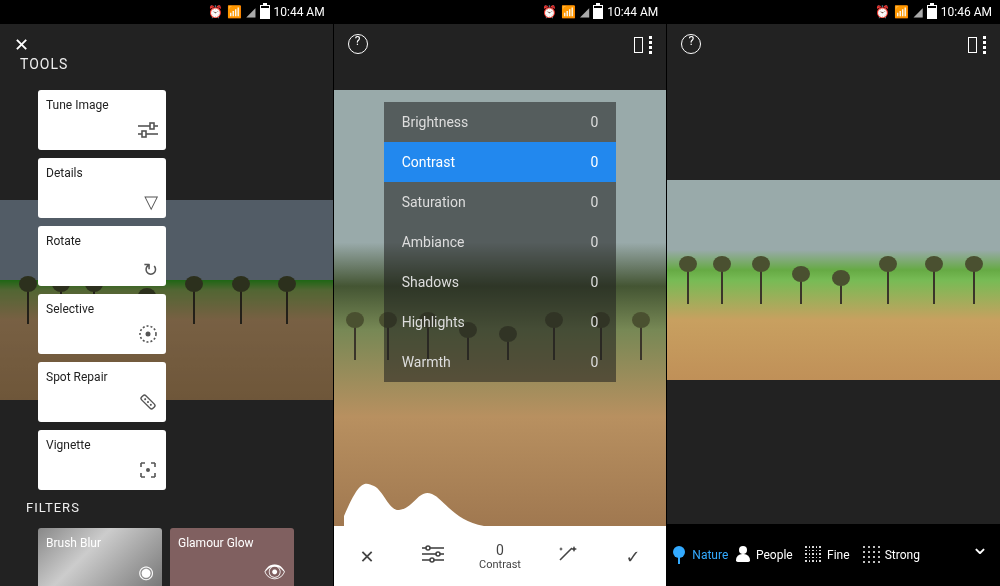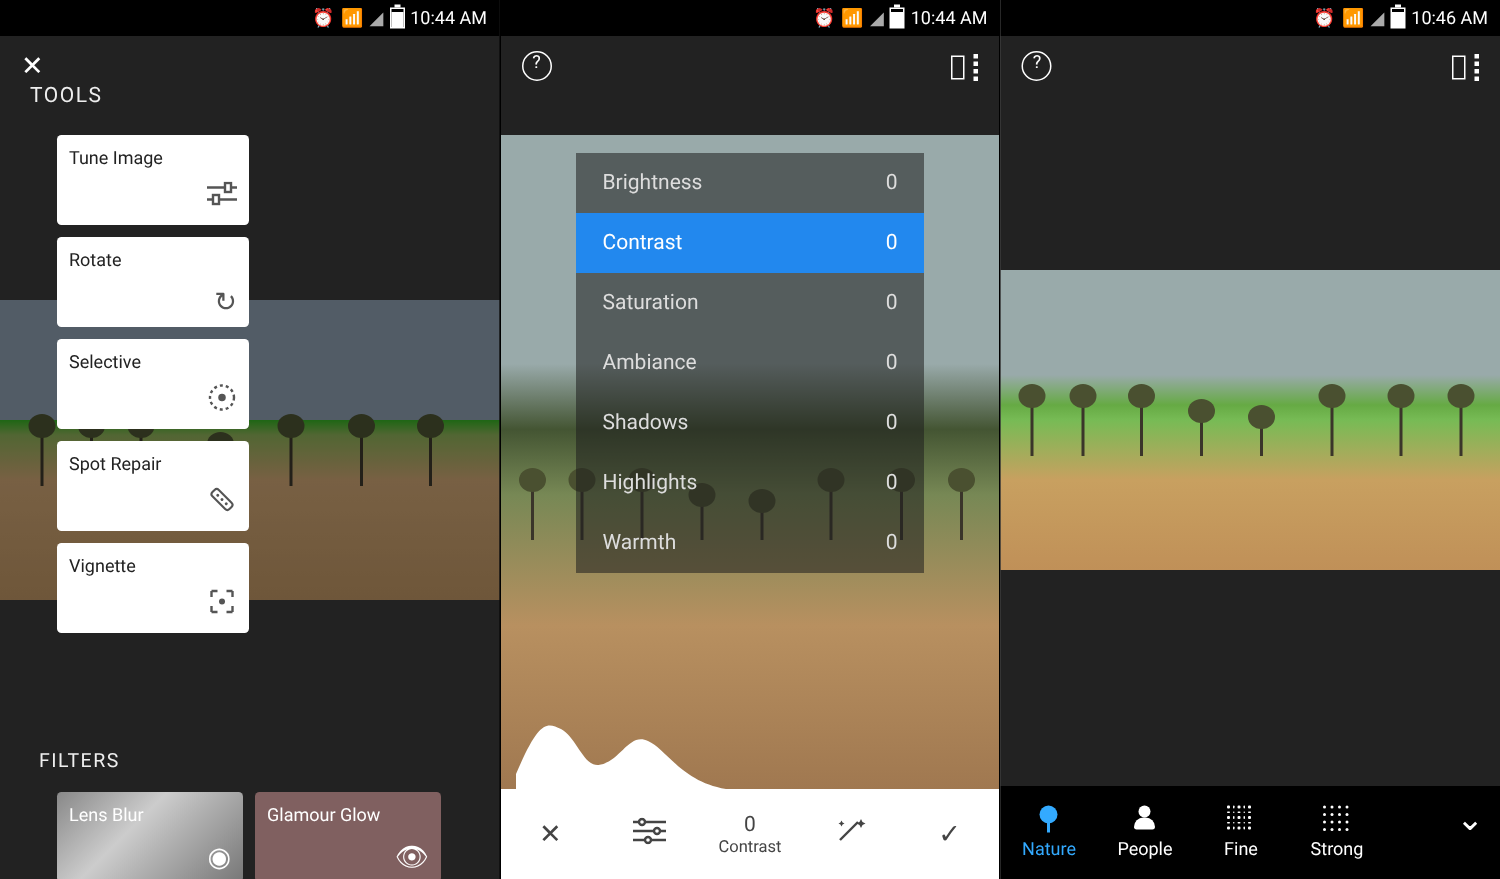--- a/index.html
+++ b/index.html
@@ -41,21 +41,21 @@
   .p2-botbar{position:absolute;bottom:0;left:0;right:0;height:60px;background:#fff;display:flex;align-items:center;}
   .p2-botbar .cell{flex:1;display:flex;flex-direction:column;align-items:center;justify-content:center;color:#444;font-size:11px;}
   .p2-botbar .big{font-size:18px;}
   .histo{position:absolute;left:10px;bottom:60px;width:140px;height:50px;}
   .histo svg{width:100%;height:100%;}
 
   
   .p3-photo{position:absolute;top:180px;left:0;right:0;height:200px;background:
     linear-gradient(to bottom,#9aa 0%,#9aa 35%,#6a4 45%,#7b5 50%,#c8a060 70%,#c09058 100%);}
   .p3-tabs{position:absolute;bottom:0;left:0;right:0;height:62px;background:#000;display:flex;align-items:center;}
-  .p3-tab{flex:0 0 64px;height:62px;display:flex;flex-direction:column;align-items:center;justify-content:center;gap:4px;color:#fff;font-size:12px;}
+  .p3-tab{flex:0 0 64px;height:62px;display:flex;align-items:center;justify-content:center;gap:4px;color:#fff;font-size:12px;}
   .p3-tab.sel{color:#33aaff;}
   .tree-icon{width:18px;height:18px;position:relative;}
   .tree-icon::before{content:"";position:absolute;left:3px;top:0;width:12px;height:12px;border-radius:50%;background:currentColor;}
   .tree-icon::after{content:"";position:absolute;left:8px;top:10px;width:2px;height:8px;background:currentColor;}
   .ppl-icon{width:18px;height:18px;position:relative;}
   .ppl-icon::before{content:"";position:absolute;left:5px;top:0;width:8px;height:8px;border-radius:50%;background:currentColor;}
   .ppl-icon::after{content:"";position:absolute;left:2px;top:8px;width:14px;height:8px;border-radius:7px 7px 2px 2px;background:currentColor;}
   .dotgrid{width:18px;height:18px;display:grid;grid-template-columns:repeat(4,2px);grid-template-rows:repeat(4,2px);gap:3px;}
   .dotgrid span{background:currentColor;border-radius:50%;}
   .chev-down::before{content:"⌄";font-size:22px;line-height:0;display:block;margin-top:-8px;}
@@ -109,20 +109,24 @@
               <g stroke="#555" stroke-width="1.6" fill="none">
                 <line x1="0" y1="4" x2="20" y2="4"></line>
                 <line x1="0" y1="12" x2="20" y2="12"></line>
                 <rect x="12" y="1" width="4" height="6" fill="#fff"></rect>
                 <rect x="4" y="9" width="4" height="6" fill="#fff"></rect>
               </g>
             </svg>
         </span>
       </div>
       <div class="tool-card">
+        <span class="lbl">Details</span>
+        <span class="tic">▽</span>
+      </div>
+      <div class="tool-card">
         <span class="lbl">Rotate</span>
         <span class="tic">↻</span>
       </div>
       <div class="tool-card">
         <span class="lbl">Selective</span>
         <span class="tic">
           <svg width="20" height="20" viewBox="0 0 20 20">
               <circle cx="10" cy="10" r="8" fill="none" stroke="#555" stroke-width="1.6" stroke-dasharray="2 2"></circle>
               <circle cx="10" cy="10" r="2.5" fill="#555"></circle>
             </svg>
@@ -148,21 +152,21 @@
               <path d="M3 3h4M3 3v4M17 3h-4M17 3v4M3 17h4M3 17v-4M17 17h-4M17 17v-4" stroke="#555" stroke-width="1.6" fill="none"></path>
               <circle cx="10" cy="10" r="2" fill="#555"></circle>
             </svg>
         </span>
       </div>
     </div>
 
     <div class="p1-filters-hdr">FILTERS</div>
     <div class="p1-filters">
       <div class="filter-card lb">
-        <span class="lbl">Lens Blur</span>
+        <span class="lbl">Brush Blur</span>
         <span class="tic">◉</span>
       </div>
       <div class="filter-card gg">
         <span class="lbl">Glamour Glow</span>
         <span class="tic">👁</span>
       </div>
     </div>
   </div>
 
   <div class="phone">

